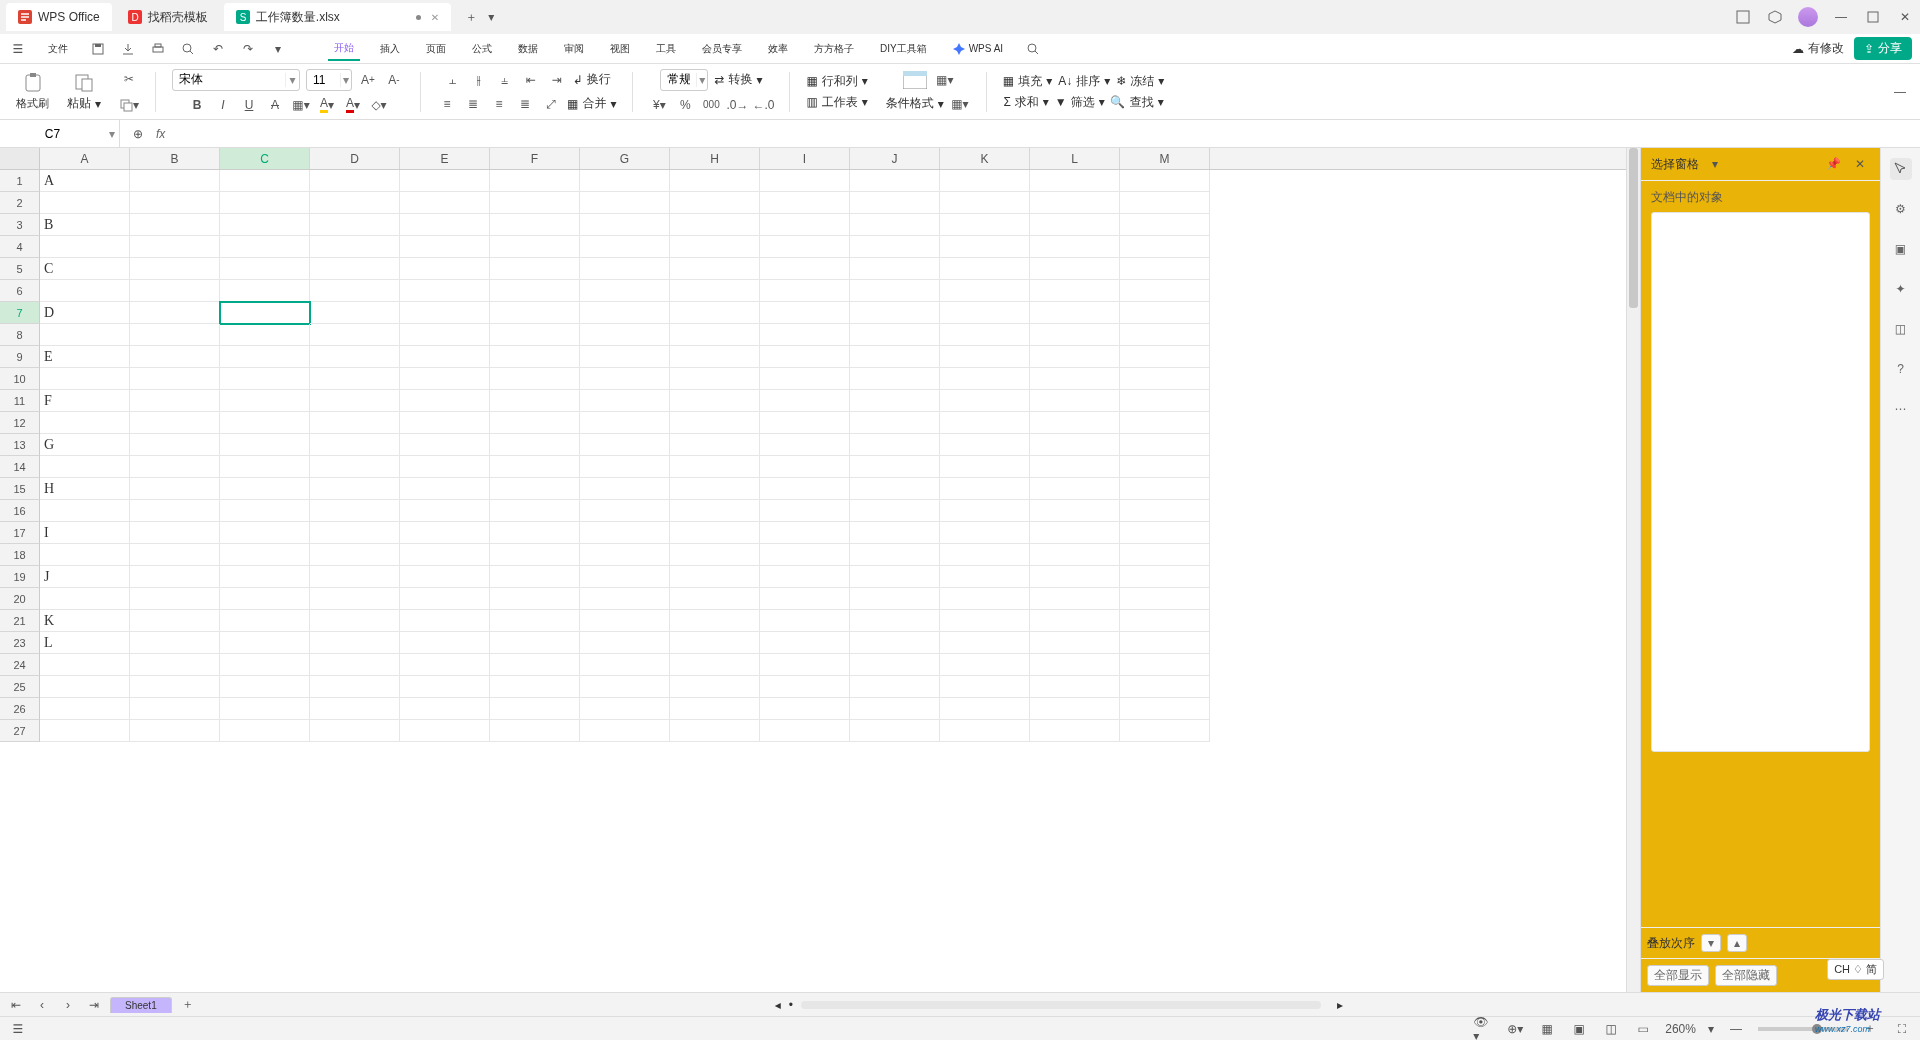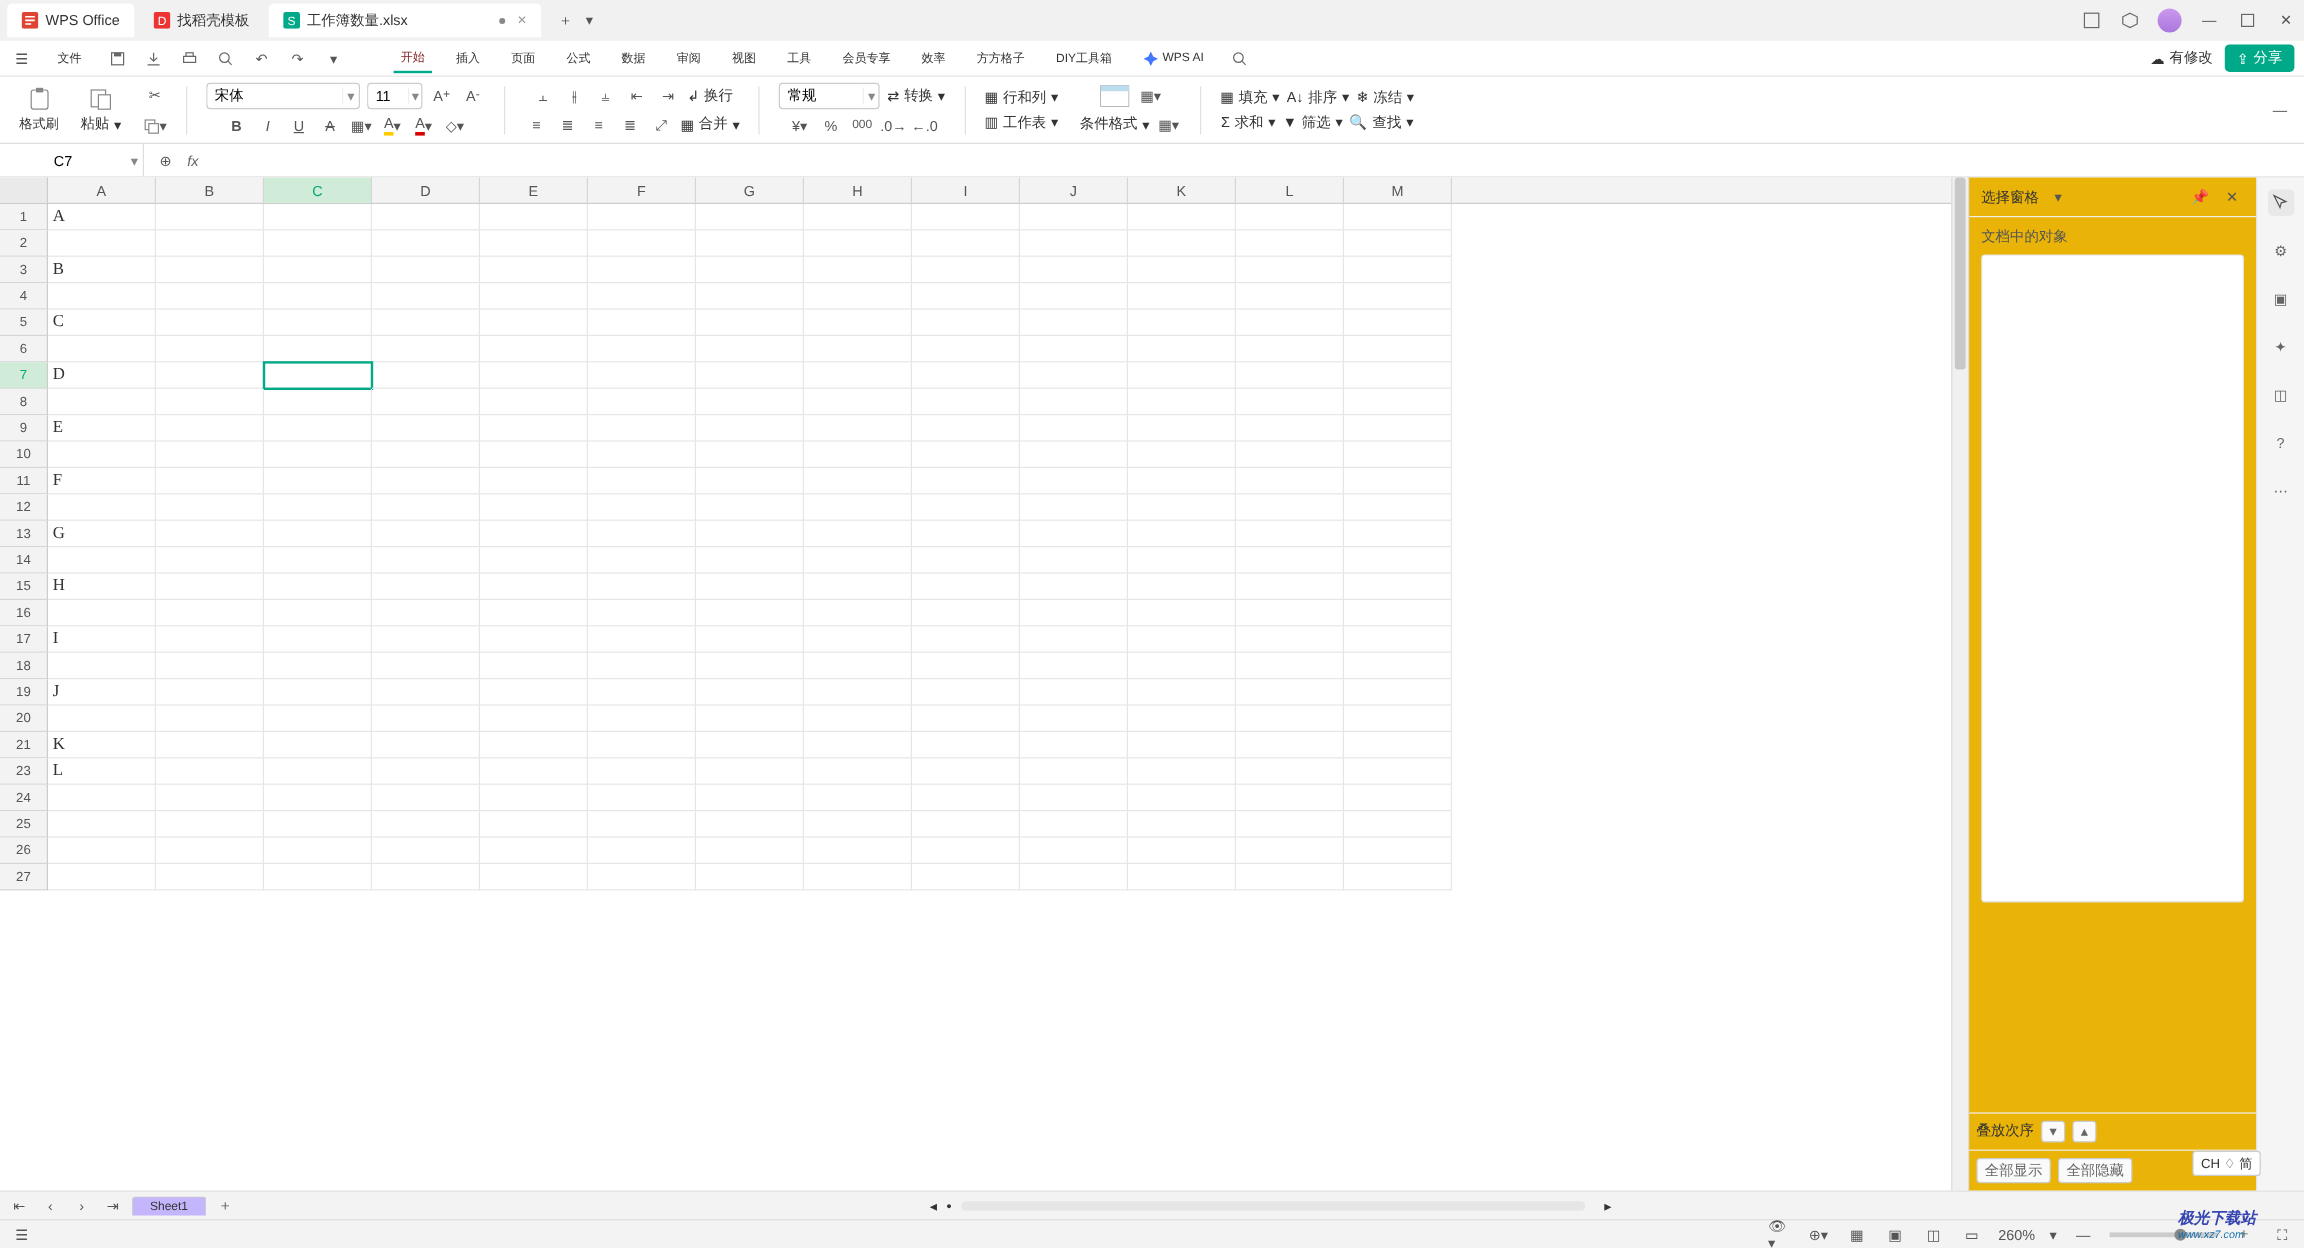--- a/index.html
+++ b/index.html
@@ -6,21 +6,21 @@
 body { width: 1920px; height: 1040px; background: #f5f5f5; font-size: 12px; color: #333; overflow: hidden; user-select: none; }
 .titlebar { height: 34px; background: #f1f1f1; display: flex; align-items: center; padding: 0 6px; }
 .app-tab { display: flex; align-items: center; height: 28px; padding: 0 12px; gap: 6px; border-radius: 4px 4px 0 0; margin-right: 4px; font-size: 12px; }
 .app-tab.home { background: #fff; }
 .app-tab.doc { background: #fff; position: relative; }
 .app-icon { width: 14px; height: 14px; display: inline-flex; align-items: center; justify-content: center; }
 .titlebar-right { margin-left: auto; display: flex; gap: 14px; align-items: center; }
 .titlebar-btn { width: 18px; height: 18px; display: flex; align-items: center; justify-content: center; color: #555; }
 .menubar { height: 30px; background: #fff; display: flex; align-items: center; padding: 0 8px; gap: 14px; border-bottom: 1px solid #e0e0e0; }
 .menu-item { font-size: 10px; color: #333; padding: 4px 6px; }
-.menu-item.active { color: #7f1d1d; border-bottom: 2px solid #0a8; }
+.menu-item.active { color: #8b5cf6; border-bottom: 2px solid #0a8; }
 .qat { display: flex; gap: 10px; align-items: center; }
 .ribbon { height: 56px; background: #fff; display: flex; align-items: center; padding: 4px 10px; gap: 6px; border-bottom: 1px solid #ddd; }
 .ribbon-group { display: flex; flex-direction: column; align-items: center; justify-content: center; gap: 2px; height: 48px; padding: 0 6px; }
 .ribbon-row { display: flex; gap: 6px; align-items: center; }
 .ribbon-sep { width: 1px; height: 40px; background: #e0e0e0; margin: 0 4px; }
 .btn-sm { width: 20px; height: 20px; display: flex; align-items: center; justify-content: center; color: #555; }
 .combo { display: flex; align-items: center; border: 1px solid #ccc; border-radius: 3px; height: 22px; background: #fff; }
 .combo input { border: none; outline: none; font-size: 12px; padding: 0 6px; width: 100%; }
 .combo .dd { width: 16px; text-align: center; color: #888; border-left: 1px solid #eee; }
 .label-btn { display: flex; gap: 4px; align-items: center; font-size: 12px; color: #333; white-space: nowrap; }
@@ -39,21 +39,21 @@
 .row { display: flex; height: 22px; }
 .row-h { width: 40px; background: #f3f3f3; border-right: 1px solid #ccc; border-bottom: 1px solid #d6d6d6; display: flex; align-items: center; justify-content: center; font-size: 11px; color: #555; }
 .row-h.sel { background: #d0ecd8; color: #0a7; }
 .cell { width: 90px; border-right: 1px solid #e6e6e6; border-bottom: 1px solid #e6e6e6; padding: 0 4px; display: flex; align-items: center; font-size: 14px; font-family: "SimSun", serif; }
 .cell.selected { outline: 2px solid #0a8; outline-offset: -1px; }
 .vscroll { width: 14px; background: #f0f0f0; border-left: 1px solid #ddd; position: relative; }
 .vscroll-thumb { position: absolute; top: 0; left: 2px; right: 2px; height: 160px; background: #c8c8c8; border-radius: 3px; }
 .right-pane { width: 240px; background: #eab308; border-left: 1px solid #ddd; display: flex; flex-direction: column; }
 .pane-header { display: flex; align-items: center; padding: 6px 10px; border-bottom: 1px solid #eee; gap: 6px; }
 .pane-body { flex: 1; padding: 8px 10px; font-size: 12px; color: #555; }
-.pane-footer { padding: 6px; border-top: 1px solid #eee; display: flex; gap: 6px; font-size: 12px; }
+.pane-footer { padding: 6px; border-top: 1px solid #eee; display: flex; gap: 6px; align-items: center; font-size: 12px; }
 .sidetool { width: 40px; background: #f5f5f5; border-left: 1px solid #e3e3e3; display: flex; flex-direction: column; align-items: center; gap: 18px; padding-top: 10px; }
 .sidetool .tool { width: 22px; height: 22px; display: flex; align-items: center; justify-content: center; color: #666; }
 .sheet-tabs { height: 24px; background: #f3f3f3; display: flex; align-items: center; padding: 0 6px; gap: 6px; border-top: 1px solid #ddd; }
 .sheet-tab { background: #c4b5fd; padding: 2px 14px; border: 1px solid #ccc; border-bottom: none; border-radius: 3px 3px 0 0; font-size: 10px; }
 .statusbar { height: 24px; background: #f3f3f3; display: flex; align-items: center; padding: 0 8px; gap: 12px; border-top: 1px solid #ddd; font-size: 12px; color: #555; }
 .statusbar .right { margin-left: auto; display: flex; align-items: center; gap: 12px; }
 .pill { border: 1px solid #ccc; border-radius: 3px; padding: 1px 6px; background: #fff; }
 .avatar { width: 20px; height: 20px; border-radius: 50%; background: linear-gradient(#c9e, #a7d); }
 .share-btn { background: #0a8; color: #fff; padding: 3px 10px; border-radius: 4px; display: flex; gap: 4px; align-items: center; }
 .hscroll { flex: 1; display: flex; align-items: center; gap: 4px; justify-content: center; }
@@ -265,21 +265,21 @@
       <span class="btn-sm">≣</span>
       <span class="btn-sm">≡</span>
       <span class="btn-sm">≣</span>
       <span class="btn-sm">⤢</span>
       <span class="label-btn">▦<span>合并</span>▾</span>
     </div>
   </div>
   <div class="ribbon-sep"></div>
   <div class="ribbon-group" style="gap:4px">
     <div class="ribbon-row">
-      <div class="combo" style="width:84px">
+      <div class="combo" style="width:48px">
           <input readonly="" value="常规" style="">
           <span class="dd">▾</span>
         </div>
       <span class="label-btn">⇄<span>转换</span>▾</span>
     </div>
     <div class="ribbon-row">
       <span class="btn-sm">¥▾</span>
       <span class="btn-sm">%</span>
       <span class="btn-sm">
           <sup>000</sup>

